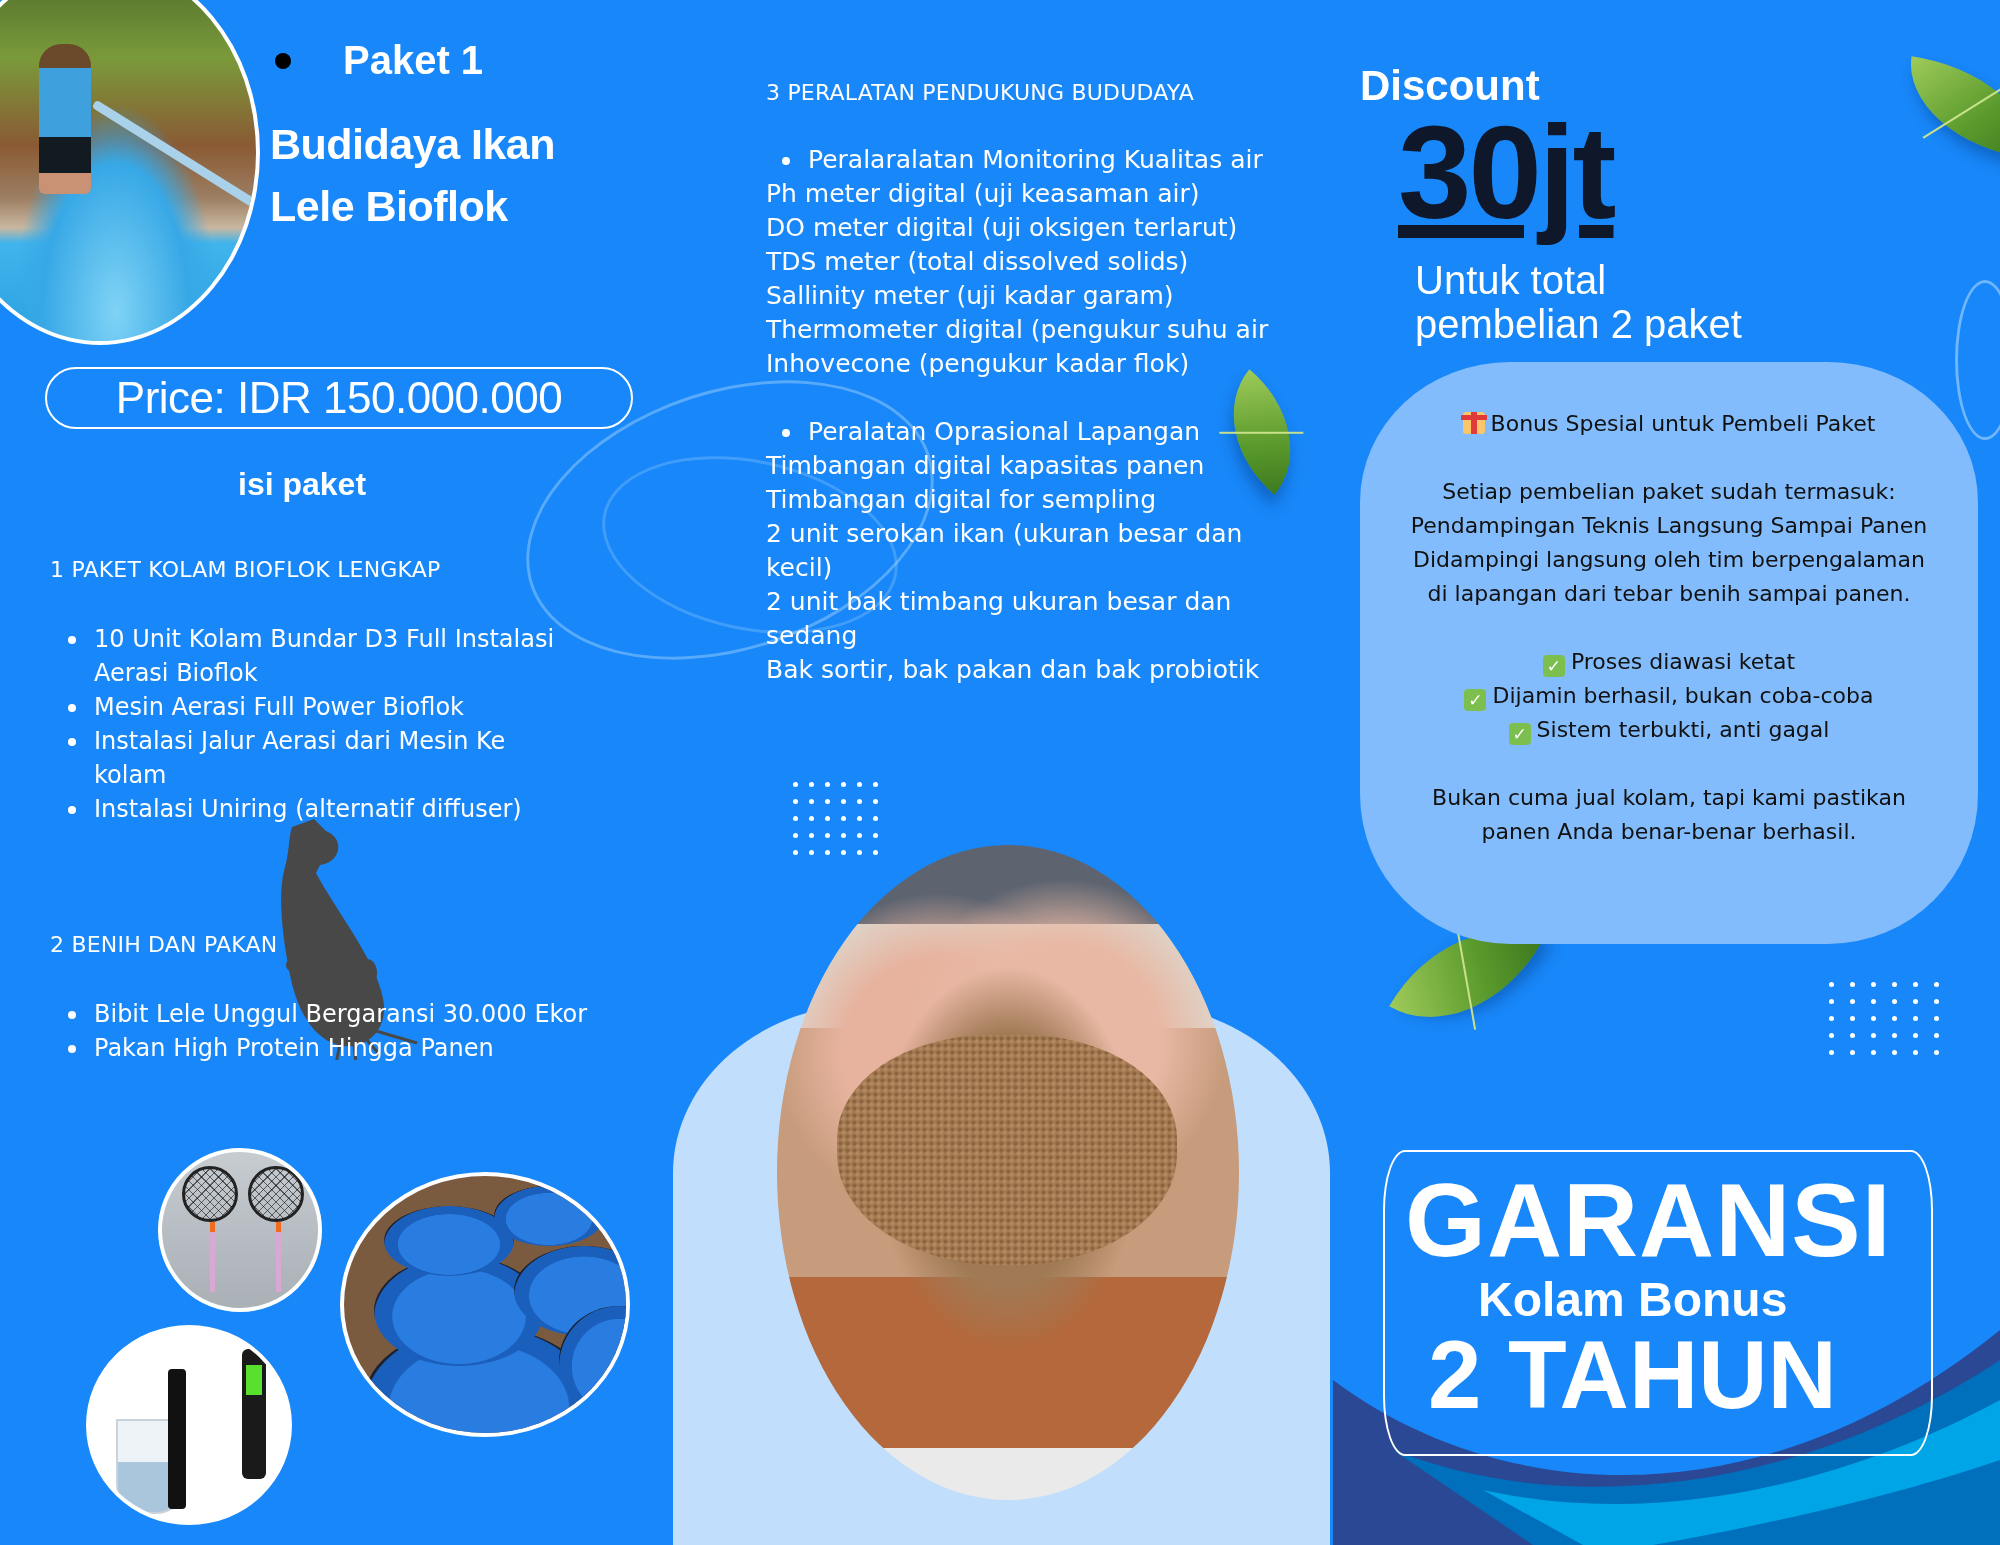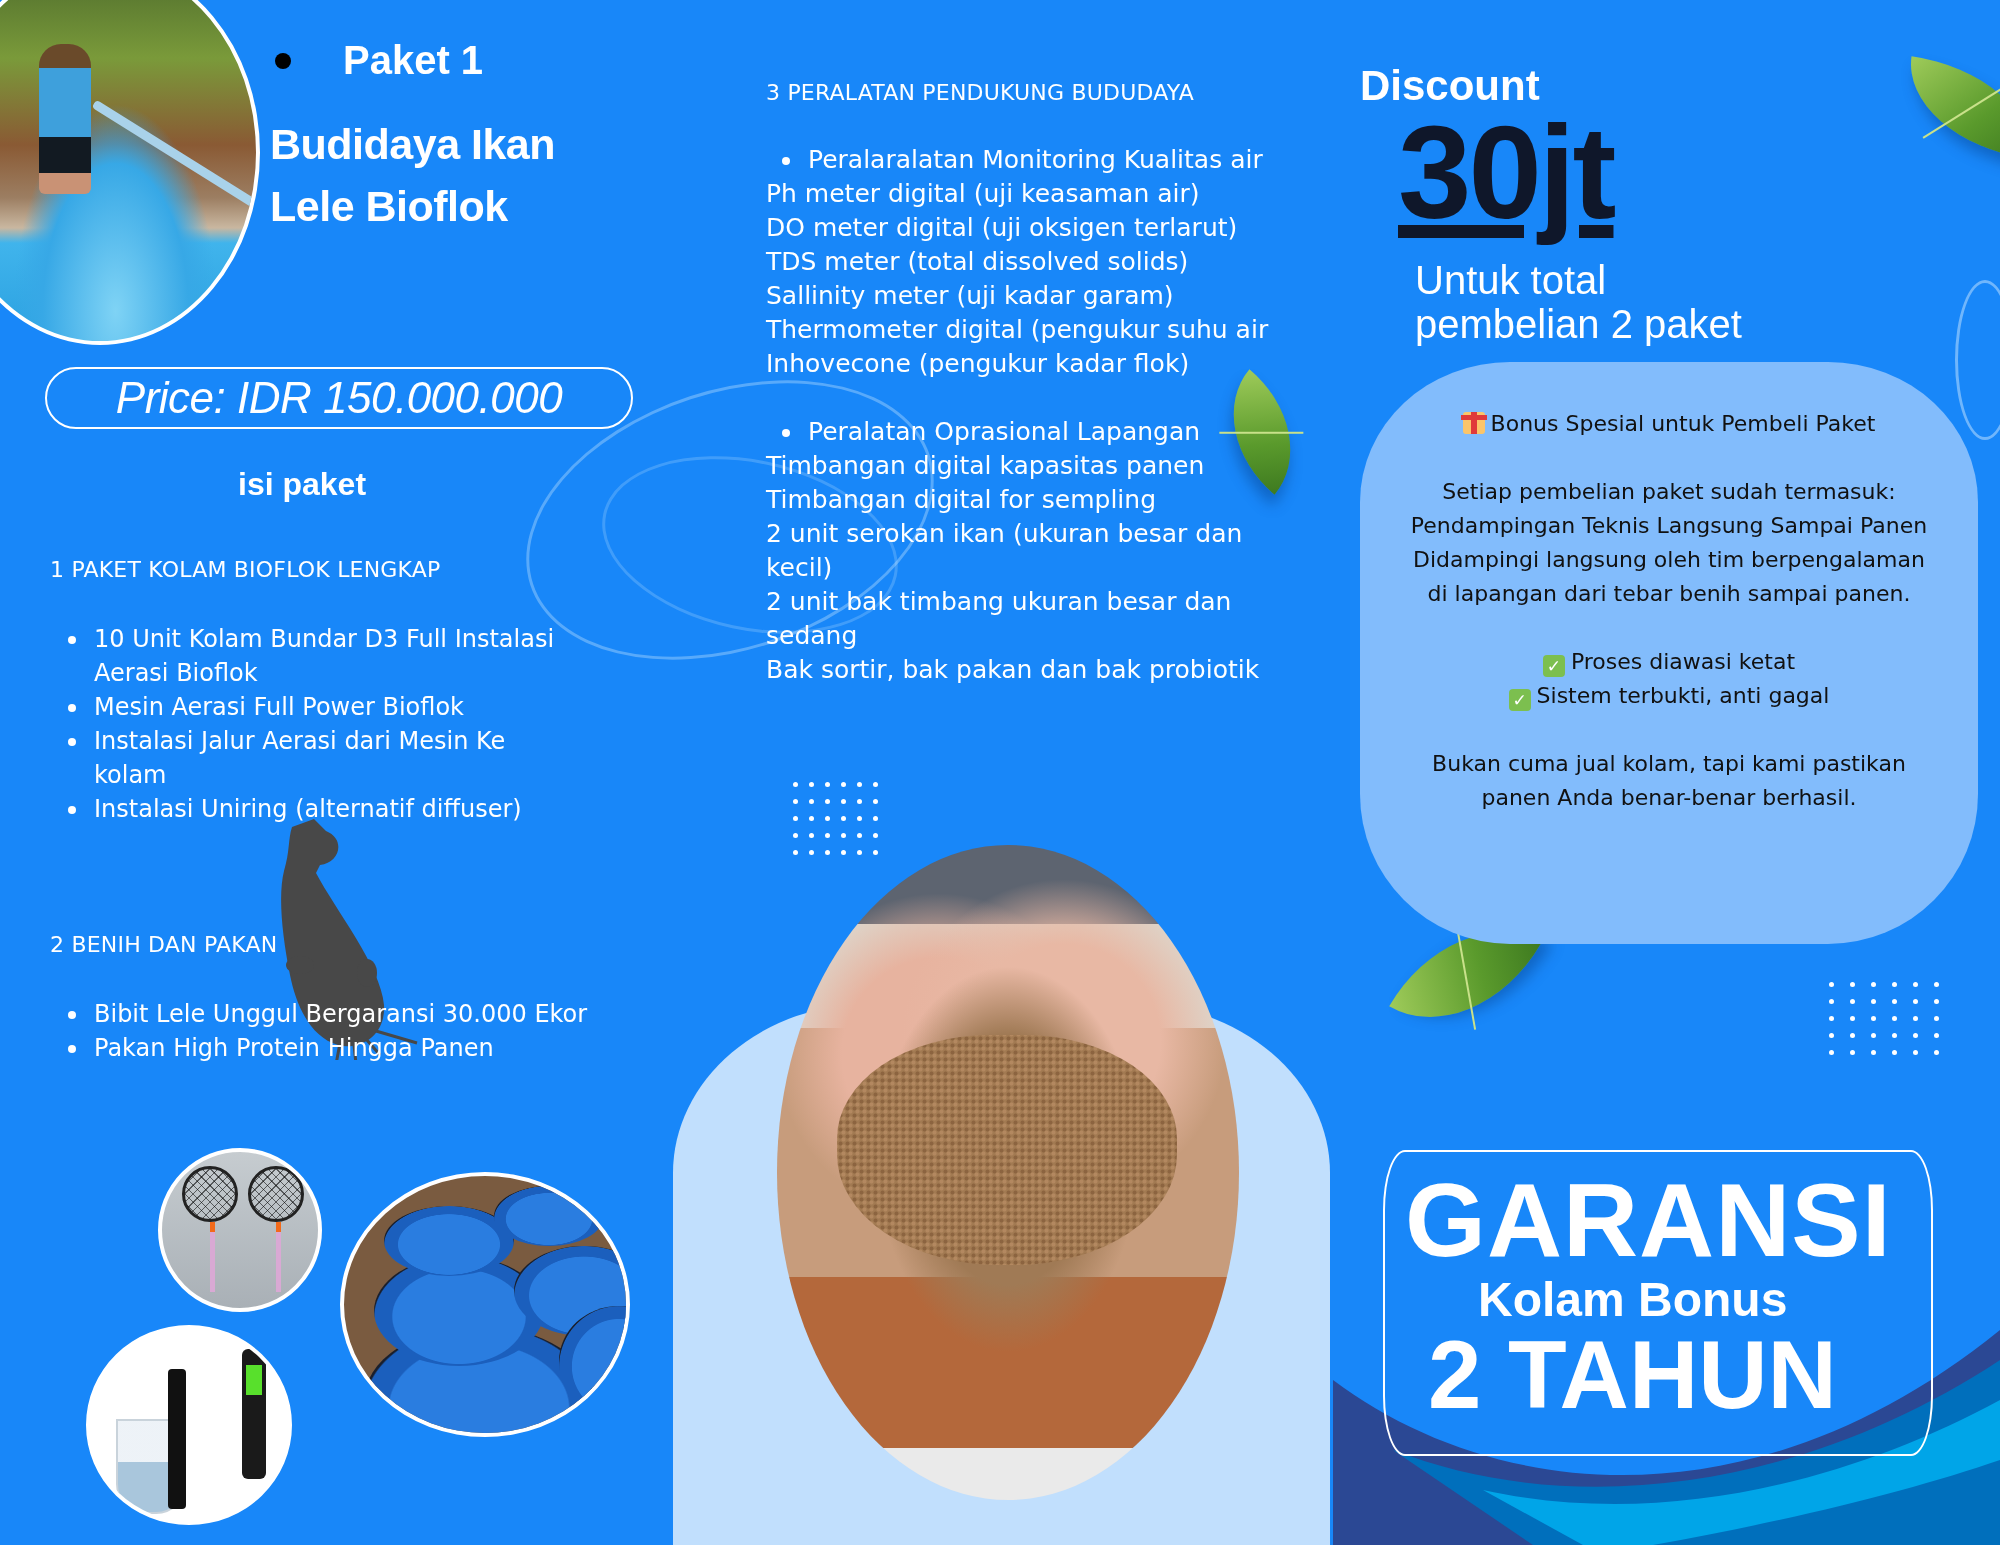--- a/index.html
+++ b/index.html
@@ -94,21 +94,21 @@
   .paket-row { left: 275px; top: 38px; display:flex; align-items:center; gap: 52px; }
   .paket-bullet { width: 16px; height: 16px; background:#000; border-radius:50%; }
   .paket-label { font-family: "Liberation Sans", sans-serif; font-weight: 700; font-size: 40px; }
   .main-title {
     left: 270px; top: 113px; font-family:"Liberation Sans", sans-serif; font-weight:700;
     font-size: 43px; line-height: 62px; letter-spacing: -0.5px;
   }
   .price-pill {
     left: 45px; top: 367px; width: 588px; height: 62px; border: 2px solid #ffffff; border-radius: 32px;
     display:flex; align-items:center; justify-content:center;
-    font-family:"Liberation Sans", sans-serif; font-size: 44px; letter-spacing: -0.5px; font-style: italic;
+    font-family:"Liberation Sans", sans-serif; font-size: 44px; letter-spacing: -0.5px;
   }
   .isi-paket { left: 238px; top: 466px; font-family:"Liberation Sans", sans-serif; font-weight:700; font-size: 32px; }
   .section-heading { font-size: 22px; letter-spacing: 0.2px; }
   ul.list { list-style: none; }
   ul.list li { position: relative; padding-left: 44px; font-size: 24px; line-height: 34px; }
   ul.list li::before { content:""; position:absolute; left: 18px; top: 14px; width: 8px; height: 8px; border-radius:50%; background:#fff; }
 
   .sec1-heading { left: 50px; top: 557px; }
   .sec1-list { left: 50px; top: 622px; width: 520px; }
   .sec2-heading { left: 50px; top: 932px; }
@@ -338,20 +338,21 @@
 
 <div class="abs bonus-card">
   <span class="line"><span class="emoji-gift"></span><span>Bonus Spesial untuk Pembeli Paket</span></span>
   <div class="gap"></div>
   <span class="line">Setiap pembelian paket sudah termasuk:</span>
   <span class="line">Pendampingan Teknis Langsung Sampai Panen</span>
   <span class="line">Didampingi langsung oleh tim berpengalaman</span>
   <span class="line">di lapangan dari tebar benih sampai panen.</span>
   <div class="gap"></div>
   <span class="line"><span class="check-box">✓</span><span>Proses diawasi ketat</span></span>
+  <span class="line"><span class="check-box">✓</span><span>Dijamin berhasil, bukan coba-coba</span></span>
   <span class="line"><span class="check-box">✓</span><span>Sistem terbukti, anti gagal</span></span>
   <div class="gap"></div>
   <span class="line">Bukan cuma jual kolam, tapi kami pastikan</span>
   <span class="line">panen Anda benar-benar berhasil.</span>
 </div>
 
 <svg class="abs waves" viewBox="0 0 667 245" preserveAspectRatio="none">
   <path d="M0 80 C160 200 420 230 667 30 L667 245 L0 245 Z" fill="#2b4894"></path>
   <path d="M60 150 C240 220 470 190 667 60 L667 245 L200 245 Z" fill="#006fbc"></path>
   <path d="M150 190 C330 230 520 180 667 100 L667 245 L250 245 Z" fill="#00a5e8"></path>

